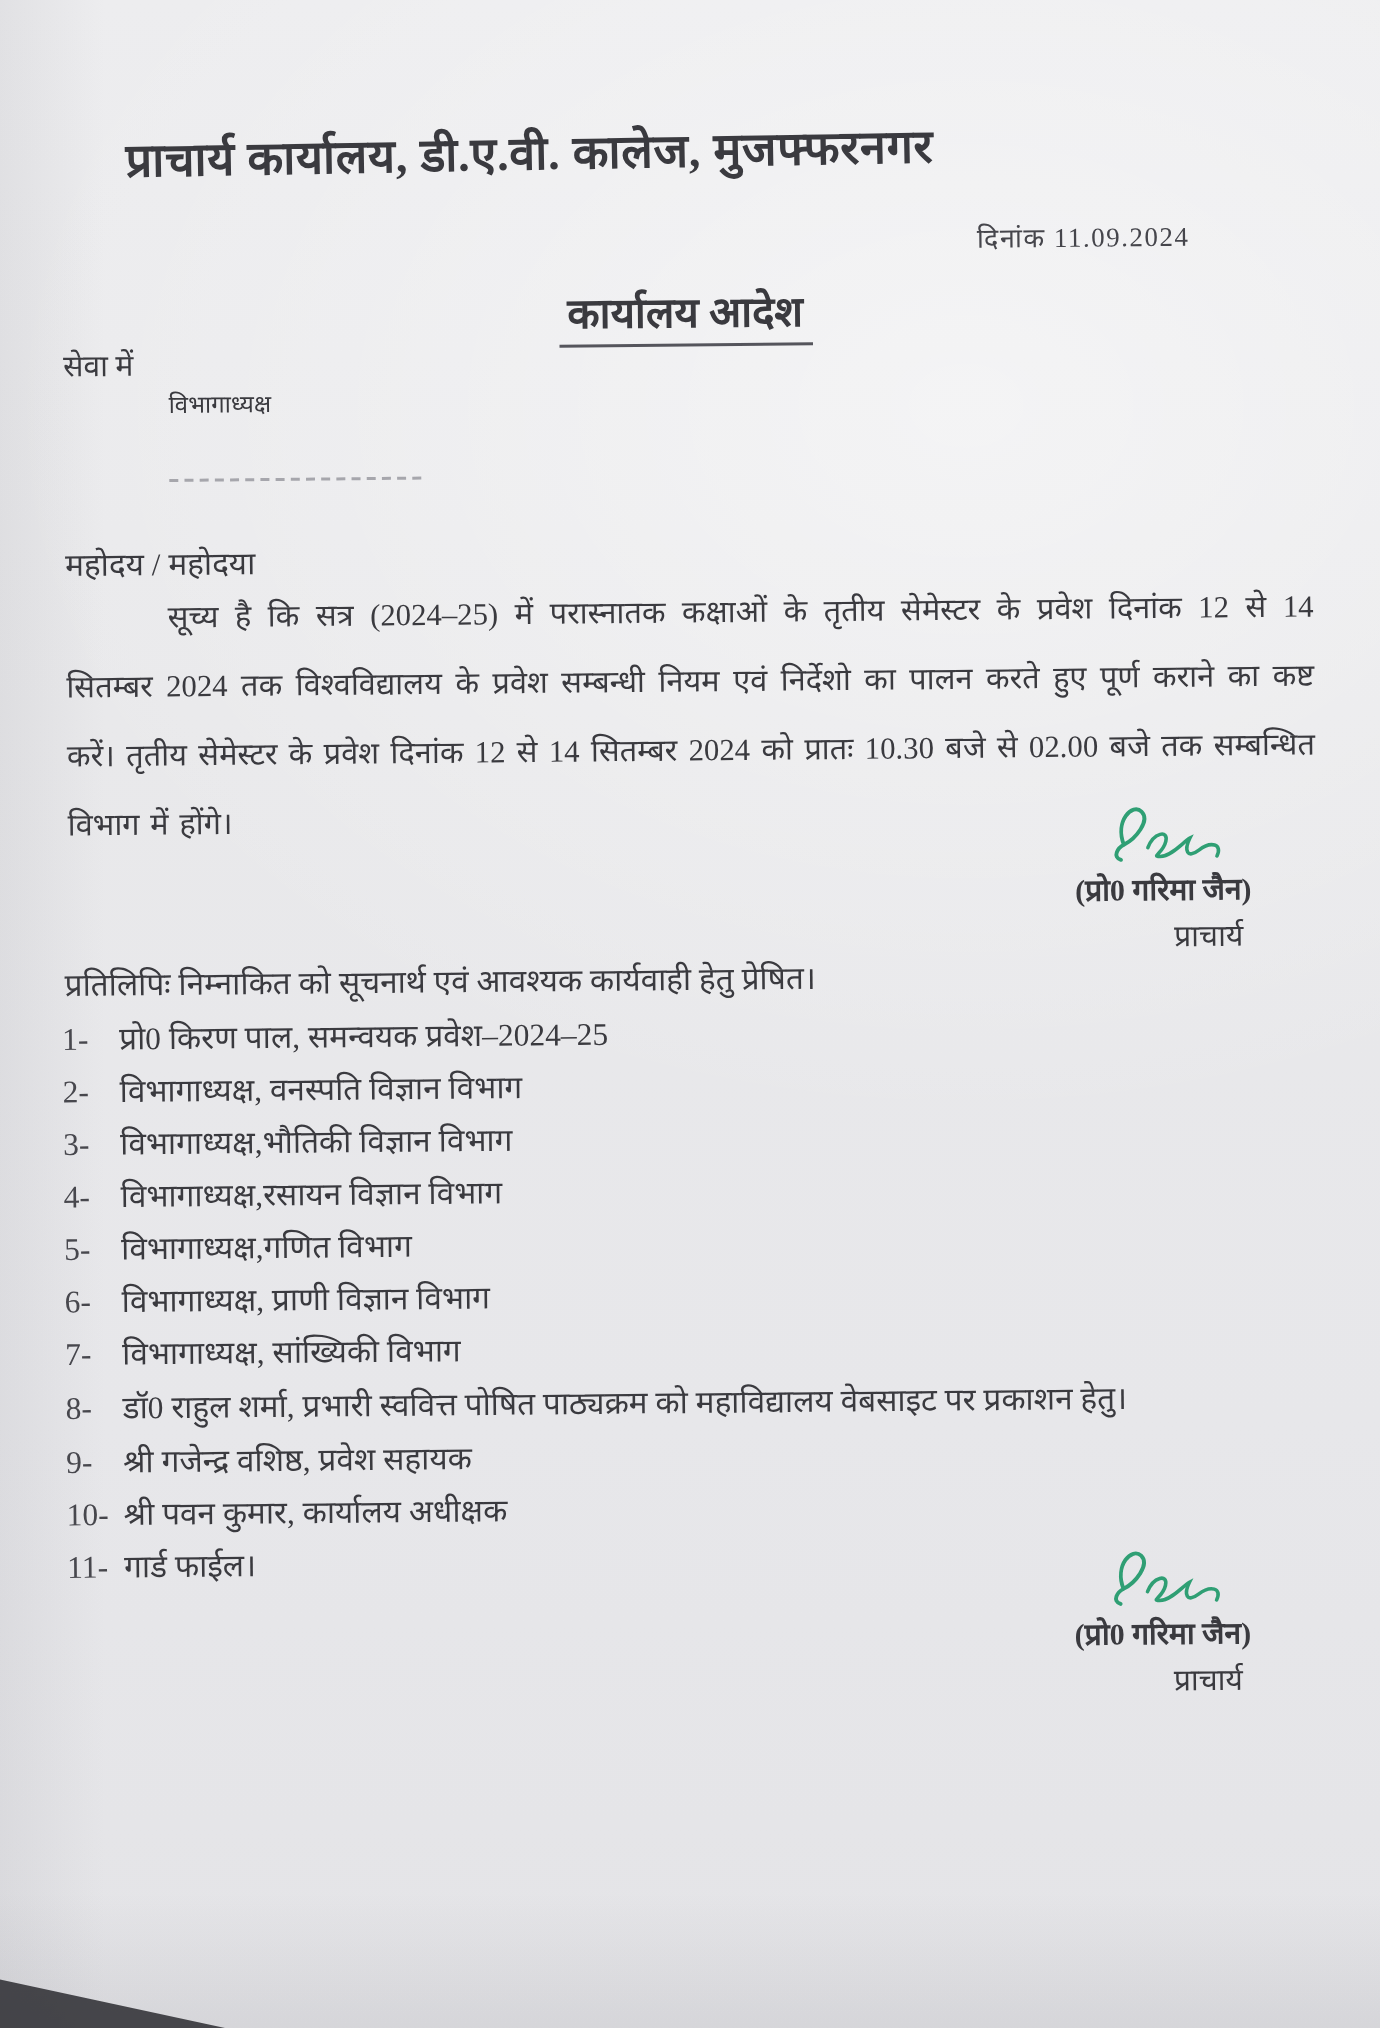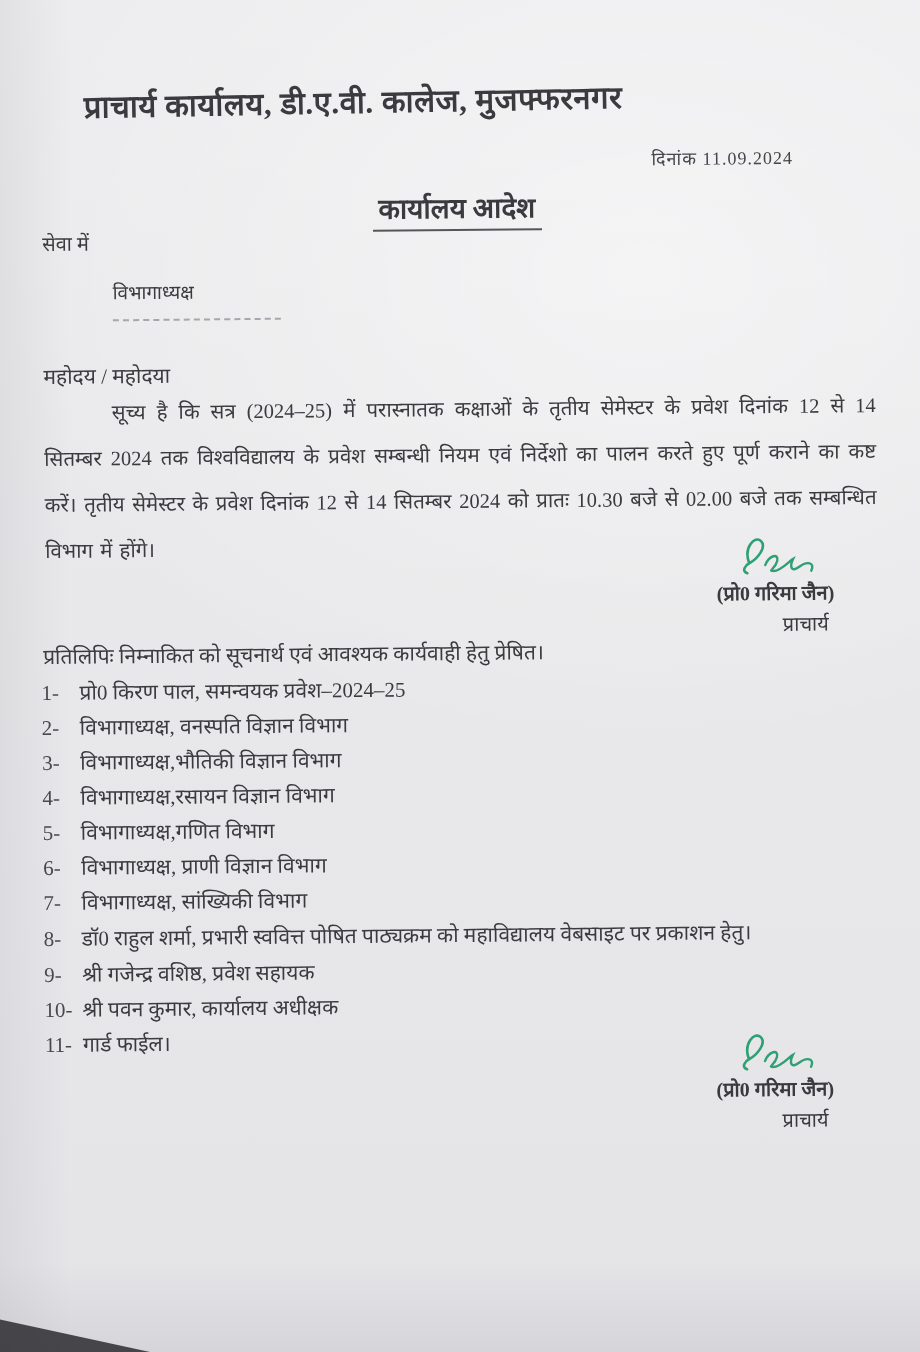--- a/index.html
+++ b/index.html
@@ -48,21 +48,21 @@
   .doc-title{
     position:absolute;left:0;top:188px;width:920px;
     text-align:center;font-size:28px;font-weight:600;
   }
   .doc-title .u{
     display:inline-block;
     border-bottom:2px solid #55555c;
     padding:0 6px 3px 6px;
   }
   .to-label{position:absolute;left:45px;top:226px;font-size:20px;}
-  .to-recipient{position:absolute;left:115px;top:276px;font-size:19px;}
+  .to-recipient{position:absolute;left:115px;top:255px;font-size:16px;}
   .dash-line{
     position:absolute;left:115px;top:316px;width:168px;height:0;
     border-bottom:2px dashed #8f8f96;opacity:.75;
   }
   .salutation{position:absolute;left:45px;top:358px;font-size:21px;}
   .body-para{
     position:absolute;left:45px;top:386px;width:832px;
     font-size:20.5px;line-height:46px;
     text-align:justify;text-indent:68px;
     word-spacing:2px;

